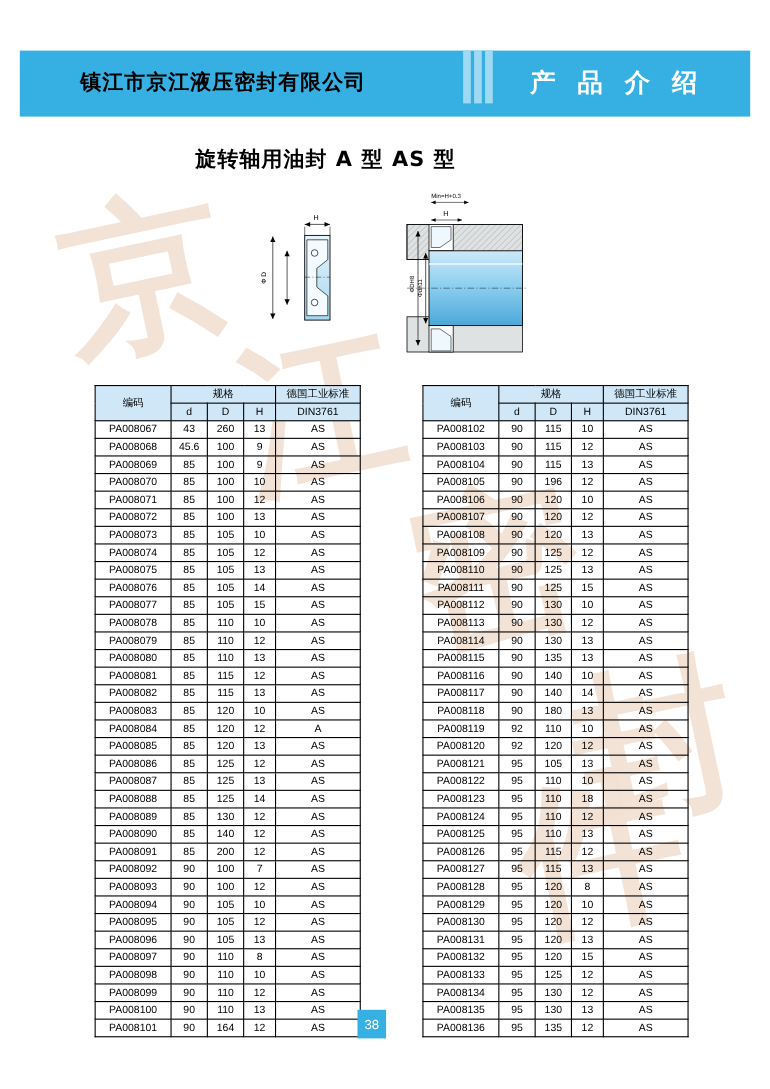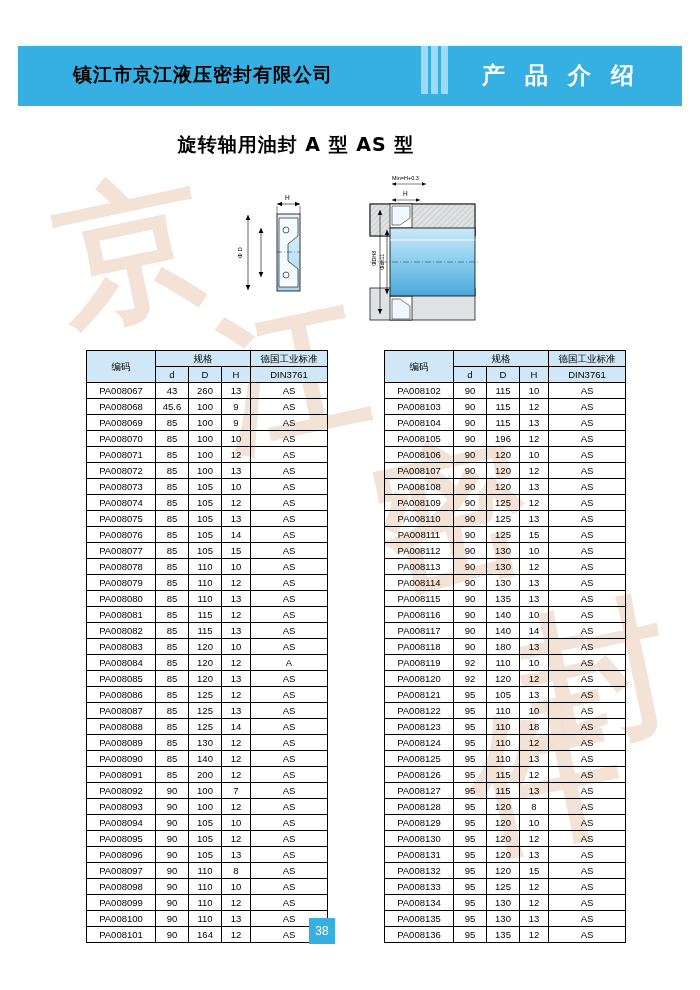--- a/index.html
+++ b/index.html
@@ -140,21 +140,21 @@
   .col-d     { width: 32px; }
   .col-D     { width: 32px; }
   .col-H     { width: 28px; }
   .col-std   { width: 76px; }
   .hl { color: #e8453c; }
   .spec tbody td { font-size: 9.5px; }
 
   
   .page-number {
     position: absolute;
-    left: 0; top: 918px;
+    left: 16px; top: 918px;
     width: 644px;
     text-align: center;
     z-index: 2;
   }
   .page-number span {
     display: inline-block;
     width: 26px; height: 26px;
     line-height: 26px;
     background: #36b0e2;
     color: #ffffff;

